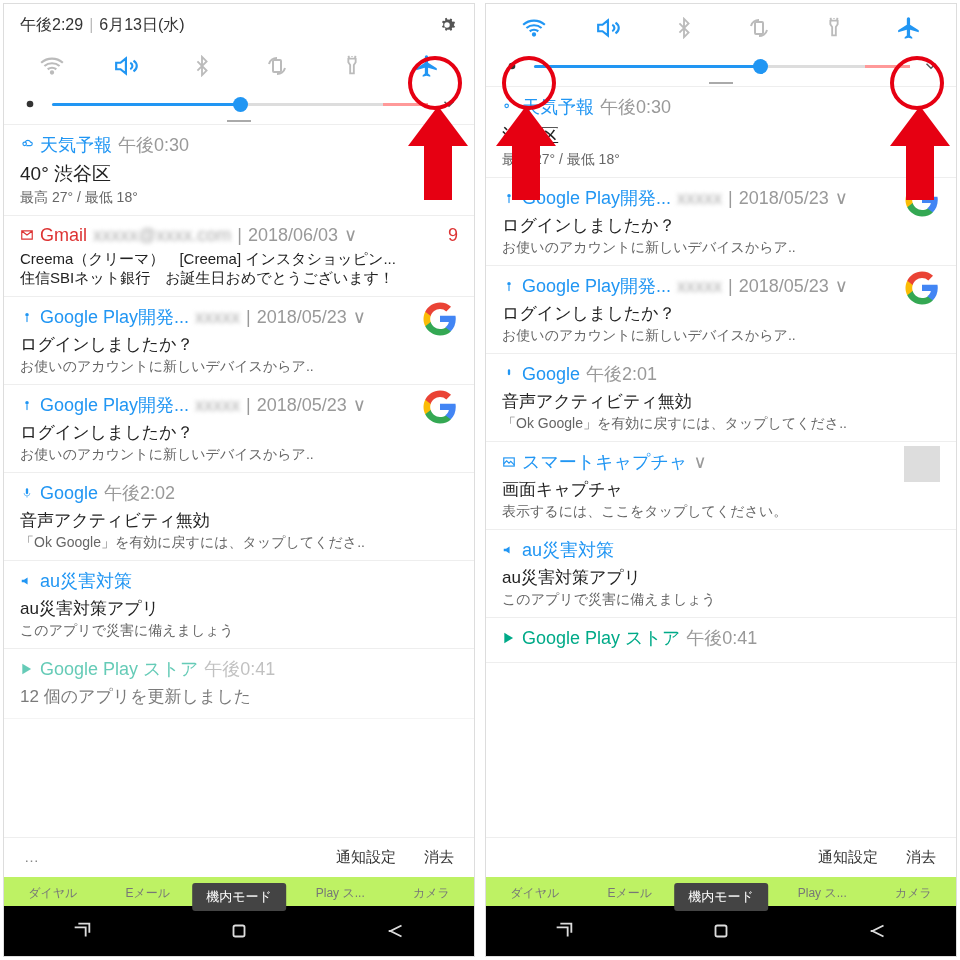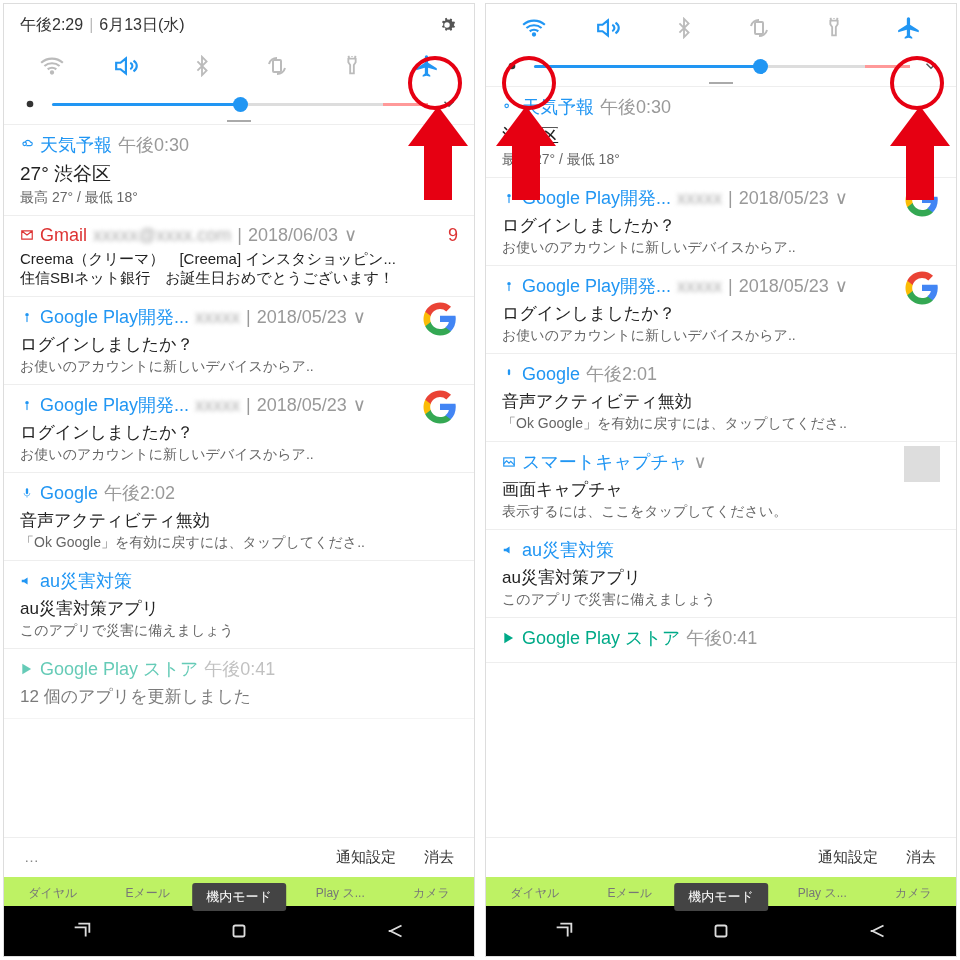--- a/index.html
+++ b/index.html
@@ -109,21 +109,21 @@
  <div class="notifs">
   <div class="card weather">
    <div class="chead">
           <svg class="cicon" viewBox="0 0 24 24" fill="none" stroke="#2196f3" stroke-width="2">
             <circle cx="8" cy="10" r="3"></circle>
             <path d="M11 13h7a3 3 0 000-6 5 5 0 00-9 0"></path>
           </svg>
           <span class="app">天気予報</span>
           <span class="cmeta">午後0:30</span>
         </div>
-   <div class="ctitle">27° 渋谷区</div>
+   <div class="ctitle">40° 渋谷区</div>
    <div class="cbody">最高 27° / 最低 18°</div>
   </div>
   <div class="card">
    <div class="chead">
           <svg class="cicon" viewBox="0 0 24 24" fill="#d33">
             <path d="M3 5h18v14H3zM3 5l9 7 9-7" fill="none" stroke="#d33" stroke-width="2"></path>
           </svg>
           <span class="app" style="color:#d33">Gmail</span>
           <span class="cmeta blur">xxxxx@xxxx.com</span>
           <span class="cmeta">| </span>

